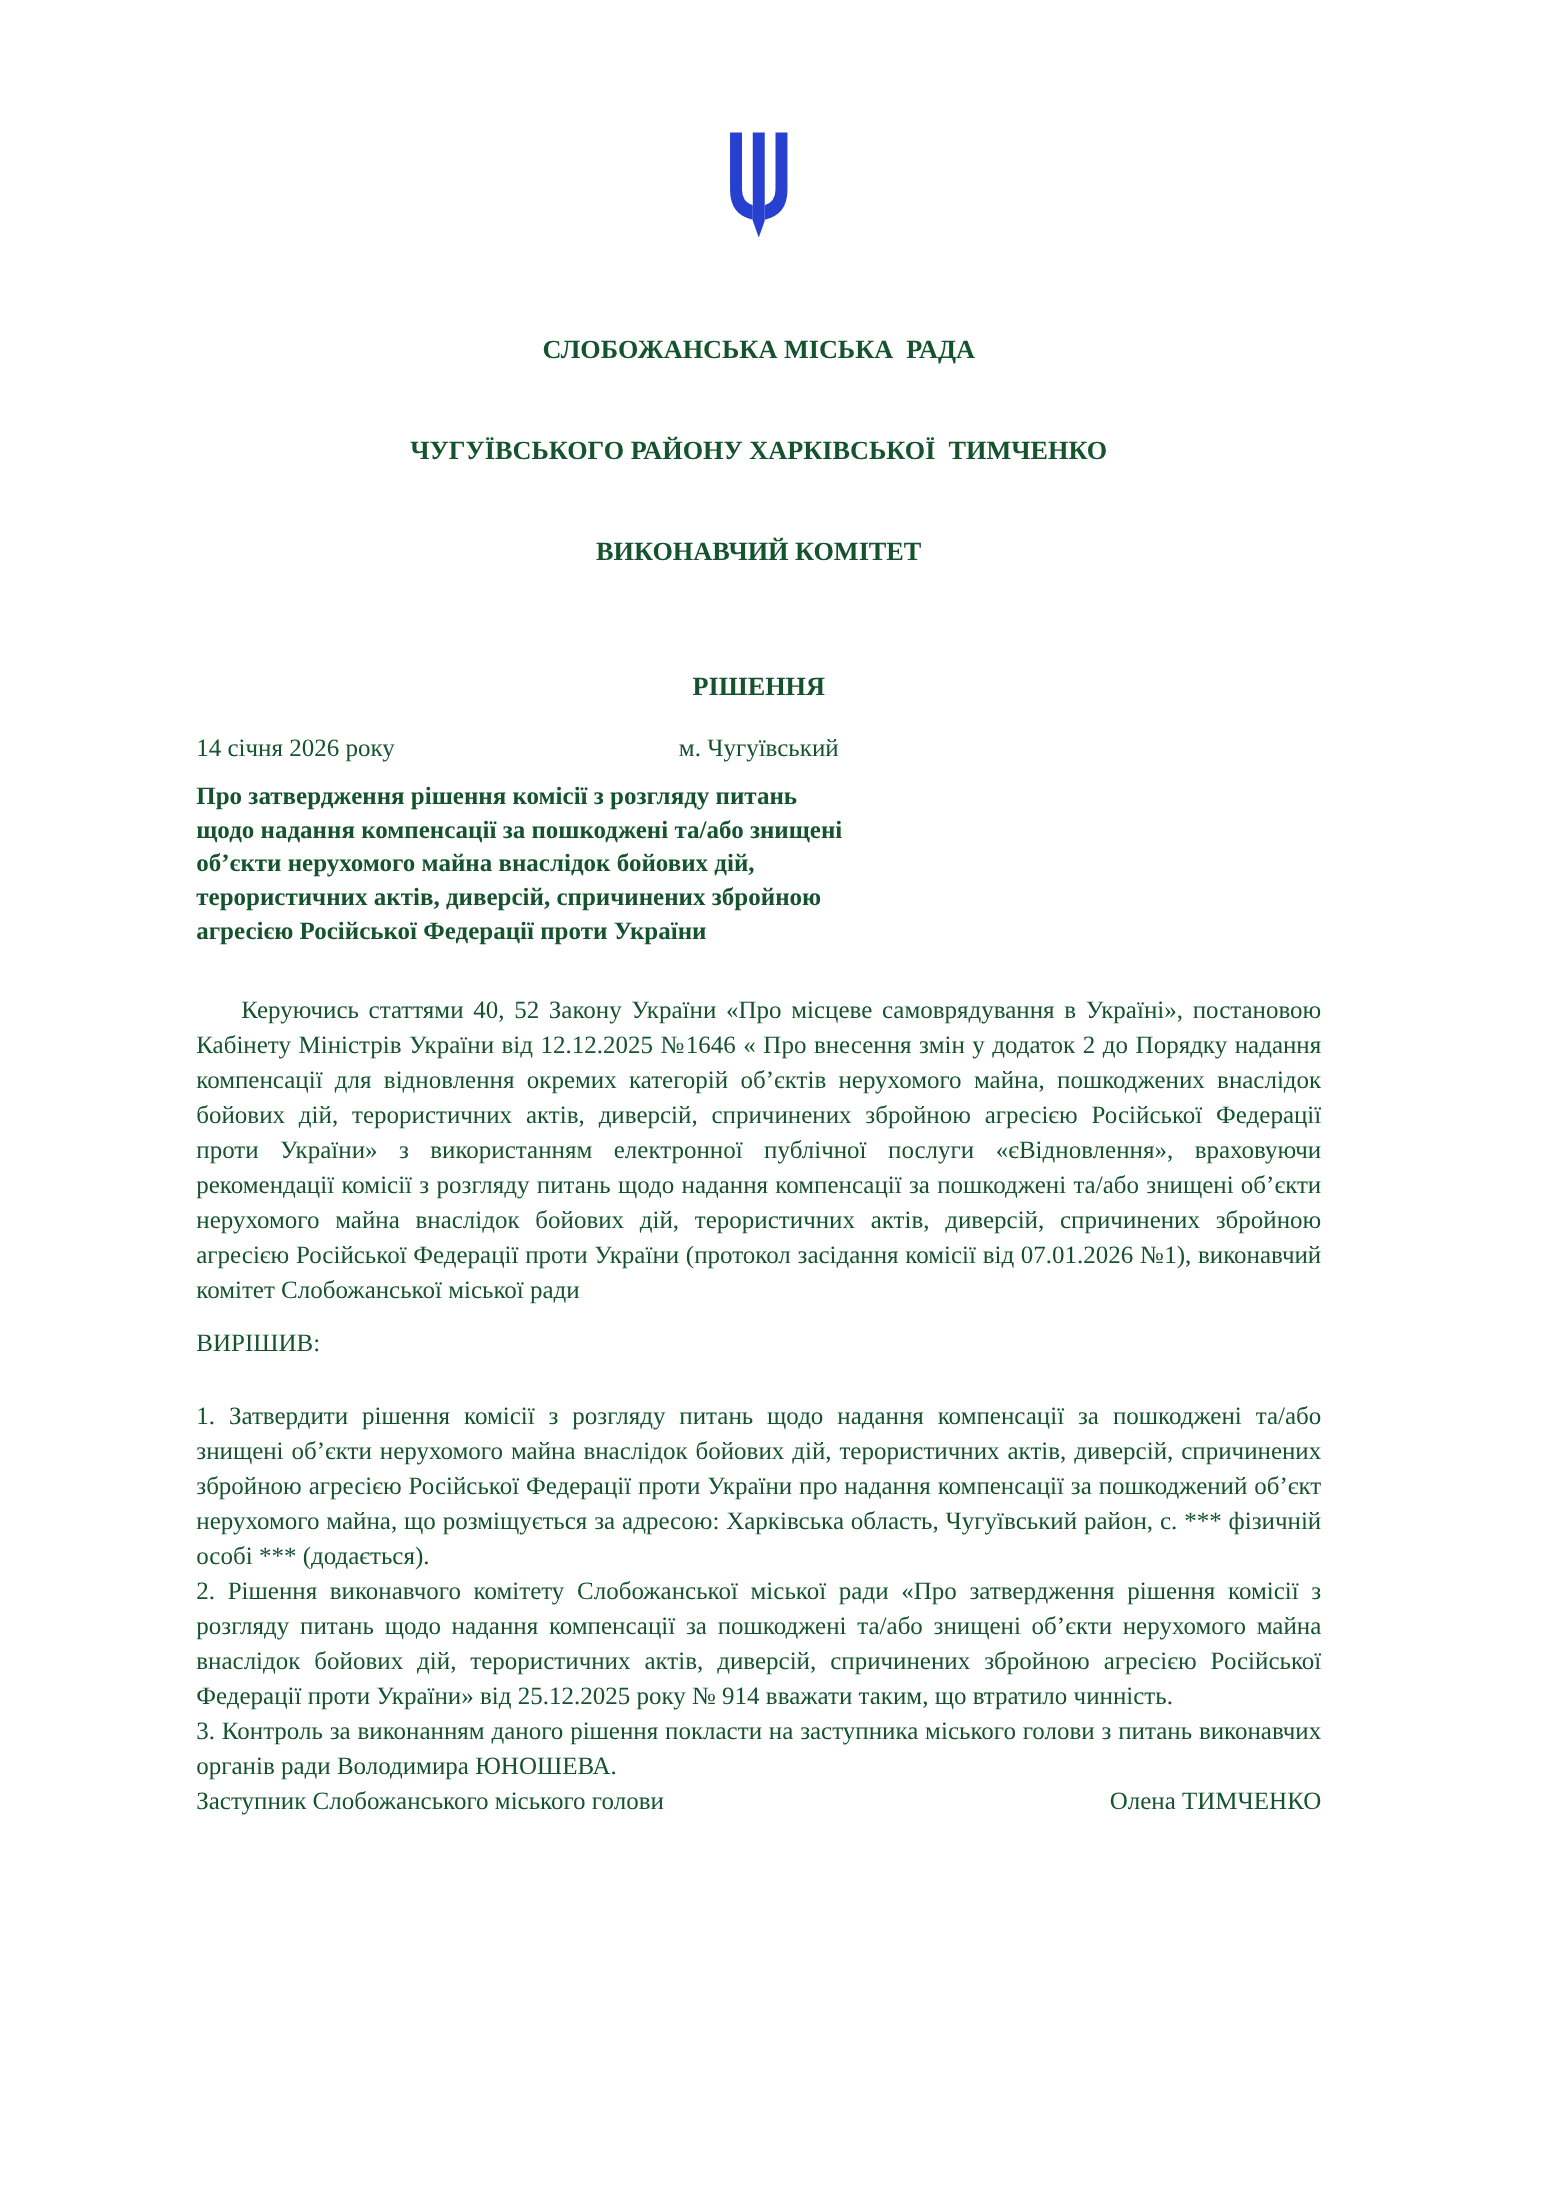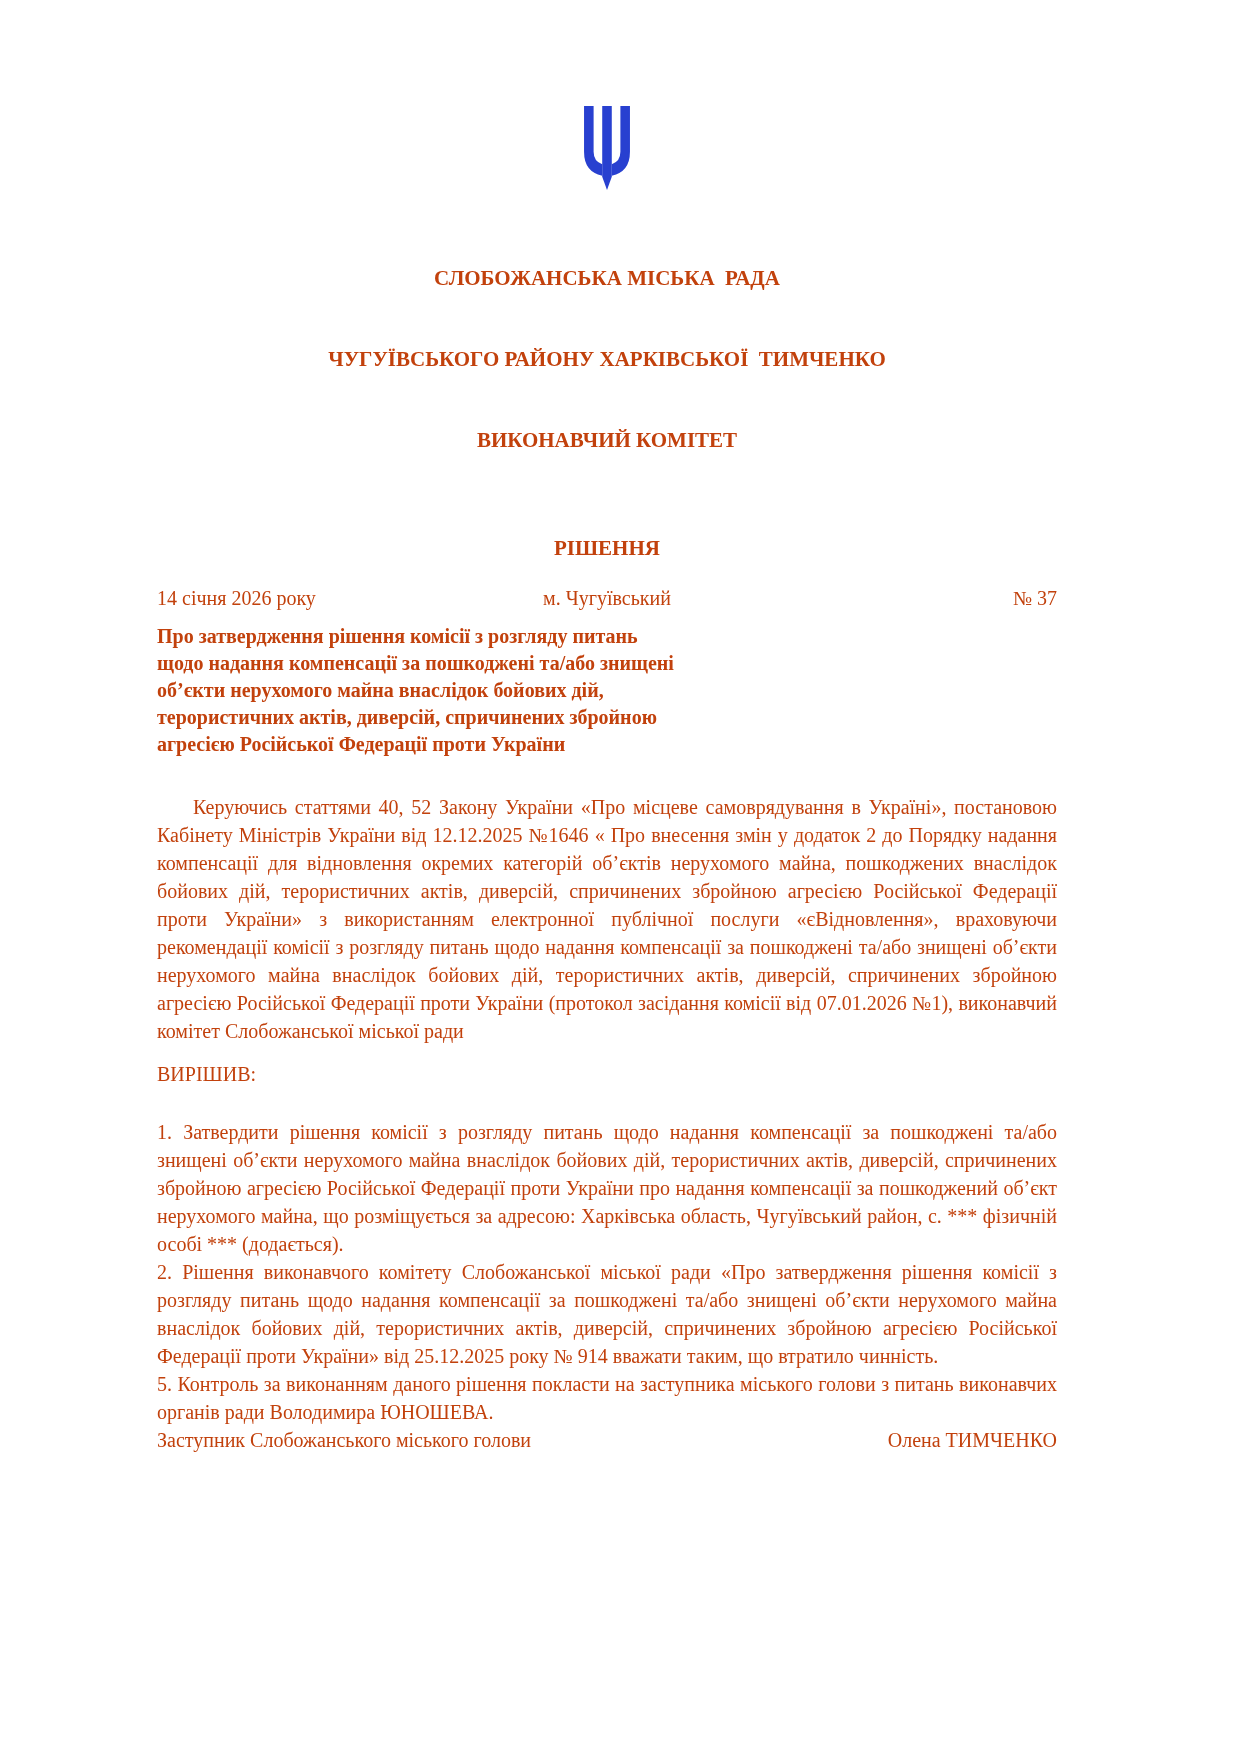--- a/index.html
+++ b/index.html
@@ -3,21 +3,21 @@
 <meta charset="utf-8">
 <style>
   * { margin: 0; padding: 0; box-sizing: border-box; }
   html, body { background: #ffffff; }
   .page {
     position: relative;
     width: 1240px;
     height: 1754px;
     margin: 0 auto;
     background: #ffffff;
-    color: #c2410c;
+    color: #14532d;
     font-family: "Liberation Serif", "DejaVu Serif", serif;
     font-size: 20px;
     line-height: 28px;
     padding: 104px 183px 60px 157px;
     overflow: hidden;
   }
   .emblem { text-align: center; margin-bottom: 12px; }
   .emblem svg { display: inline-block; }
   .org {
     text-align: center;
@@ -87,37 +87,36 @@
     <span class="org-line">СЛОБОЖАНСЬКА МІСЬКА  РАДА</span>
     <span class="org-line">ЧУГУЇВСЬКОГО РАЙОНУ ХАРКІВСЬКОЇ  ТИМЧЕНКО</span>
     <span class="org-line">ВИКОНАВЧИЙ КОМІТЕТ</span>
   </div>
 
   <div class="doc-type">РІШЕННЯ</div>
 
   <div class="meta-row">
     <span class="left">14 січня 2026 року</span>
     <span class="center">м. Чугуївський</span>
-    <span class="right">№ 37</span>
   </div>
 
   <div class="subject">Про затвердження рішення комісії з розгляду питань
 щодо надання компенсації за пошкоджені та/або знищені
 об’єкти нерухомого майна внаслідок бойових дій,
 терористичних актів, диверсій, спричинених збройною
 агресією Російської Федерації проти України</div>
 
   <p class="preamble">Керуючись статтями 40, 52 Закону України «Про місцеве самоврядування в Україні», постановою Кабінету Міністрів України від 12.12.2025 №1646 « Про внесення змін у додаток 2 до Порядку надання компенсації для відновлення окремих категорій об’єктів нерухомого майна, пошкоджених внаслідок бойових дій, терористичних актів, диверсій, спричинених збройною агресією Російської Федерації проти України» з використанням електронної публічної послуги «єВідновлення», враховуючи рекомендації комісії з розгляду питань щодо надання компенсації за пошкоджені та/або знищені об’єкти нерухомого майна внаслідок бойових дій, терористичних актів, диверсій, спричинених збройною агресією Російської Федерації проти України (протокол засідання комісії від 07.01.2026 №1), виконавчий комітет Слобожанської міської ради</p>
 
   <div class="resolved">ВИРІШИВ:</div>
 
   <div class="items">
     <p>1. Затвердити рішення комісії з розгляду питань щодо надання компенсації за пошкоджені та/або знищені об’єкти нерухомого майна внаслідок бойових дій, терористичних актів, диверсій, спричинених збройною агресією Російської Федерації проти України про надання компенсації за пошкоджений об’єкт нерухомого майна, що розміщується за адресою: Харківська область, Чугуївський район, с. *** фізичній особі *** (додається).</p>
     <p>2. Рішення виконавчого комітету Слобожанської міської ради «Про затвердження рішення комісії з розгляду питань щодо надання компенсації за пошкоджені та/або знищені об’єкти нерухомого майна внаслідок бойових дій, терористичних актів, диверсій, спричинених збройною агресією Російської Федерації проти України» від 25.12.2025 року № 914 вважати таким, що втратило чинність.</p>
-    <p>5. Контроль за виконанням даного рішення покласти на заступника міського голови з питань виконавчих органів ради Володимира ЮНОШЕВА.</p>
+    <p>3. Контроль за виконанням даного рішення покласти на заступника міського голови з питань виконавчих органів ради Володимира ЮНОШЕВА.</p>
   </div>
 
   <div class="signature-row">
     <span>Заступник Слобожанського міського голови</span>
     <span>Олена ТИМЧЕНКО</span>
   </div>
 
 </div>
 
 </body></html>

